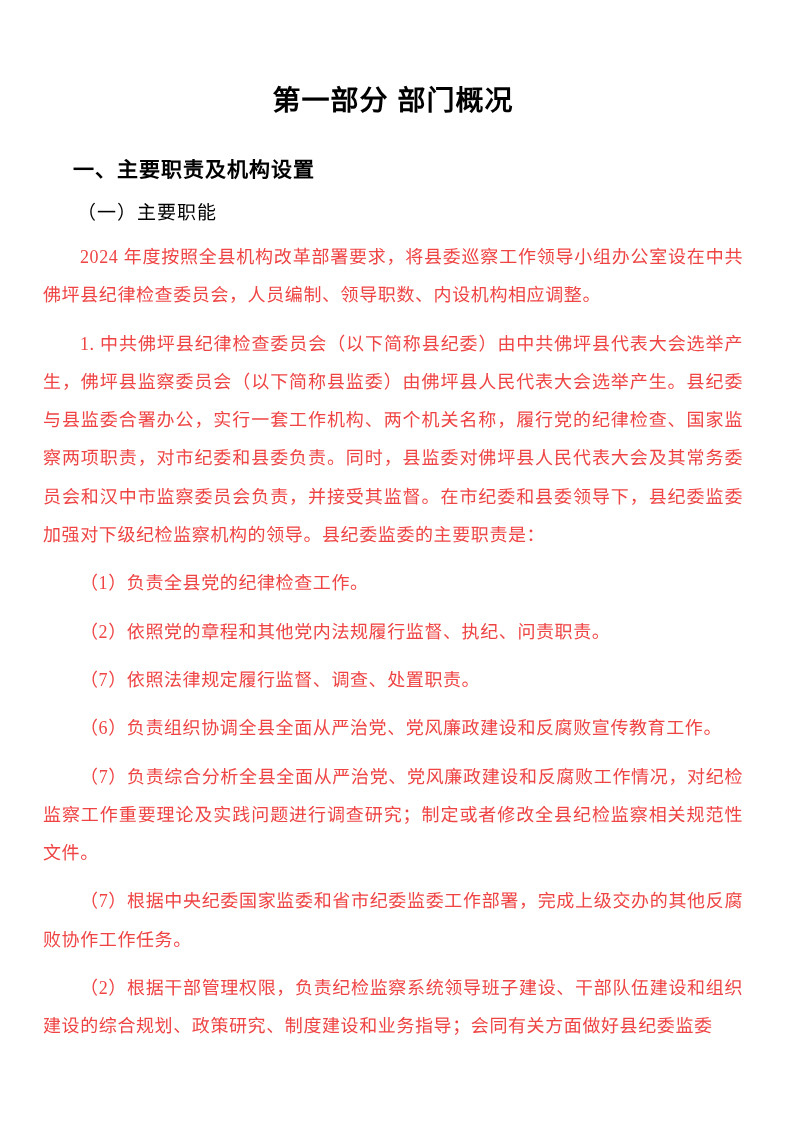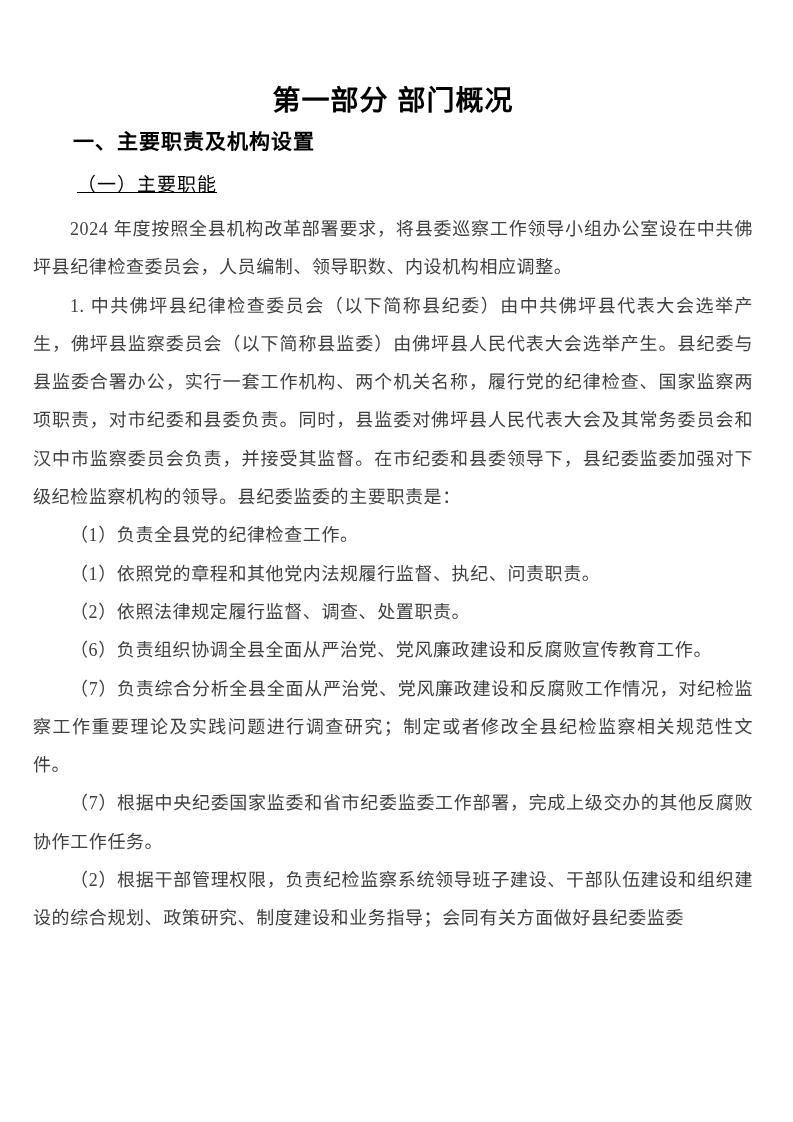--- a/index.html
+++ b/index.html
@@ -25,70 +25,69 @@
     margin: 0;
     font-family: "Liberation Sans", sans-serif;
     font-weight: 700;
     font-size: 28px;
     line-height: 34px;
     letter-spacing: 1px;
     text-align: center;
     color: #000000;
   }
   .section-heading {
-    margin: 12px 0 0 0;
+    margin: 40px 0 0 0;
     font-family: "Liberation Sans", sans-serif;
     font-weight: 700;
     font-size: 21px;
     line-height: 24px;
     text-indent: 40px;
     letter-spacing: 1px;
     color: #000000;
   }
   .subsection-heading {
     margin: 20px 0 0 0;
     font-family: "Liberation Serif", serif;
     font-weight: 400;
     font-size: 19px;
     line-height: 22px;
     text-indent: 44px;
     letter-spacing: 1px;
     color: #000000;
-    text-decoration: underline;
   }
   .body-text {
     margin-top: 14px;
   }
   .body-para {
-    margin: 0;
+    margin: 10px;
     font-family: "Liberation Serif", serif;
     font-size: 18px;
     line-height: 38.3px;
     letter-spacing: 0.6px;
     text-indent: 37px;
     text-align: justify;
-    color: #404040;
+    color: #ef4444;
   }
 </style>
 </head>
 <body>
 
 <div class="page">
 
   <h1 class="doc-title">第一部分 部门概况</h1>
 
   <h2 class="section-heading">一、主要职责及机构设置</h2>
 
   <h3 class="subsection-heading">（一）主要职能</h3>
 
   <div class="body-text">
     <p class="body-para">2024 年度按照全县机构改革部署要求，将县委巡察工作领导小组办公室设在中共佛坪县纪律检查委员会，人员编制、领导职数、内设机构相应调整。</p>
     <p class="body-para">1. 中共佛坪县纪律检查委员会（以下简称县纪委）由中共佛坪县代表大会选举产生，佛坪县监察委员会（以下简称县监委）由佛坪县人民代表大会选举产生。县纪委与县监委合署办公，实行一套工作机构、两个机关名称，履行党的纪律检查、国家监察两项职责，对市纪委和县委负责。同时，县监委对佛坪县人民代表大会及其常务委员会和汉中市监察委员会负责，并接受其监督。在市纪委和县委领导下，县纪委监委加强对下级纪检监察机构的领导。县纪委监委的主要职责是：</p>
     <p class="body-para">（1）负责全县党的纪律检查工作。</p>
-    <p class="body-para">（1）依照党的章程和其他党内法规履行监督、执纪、问责职责。</p>
-    <p class="body-para">（2）依照法律规定履行监督、调查、处置职责。</p>
+    <p class="body-para">（2）依照党的章程和其他党内法规履行监督、执纪、问责职责。</p>
+    <p class="body-para">（7）依照法律规定履行监督、调查、处置职责。</p>
     <p class="body-para">（6）负责组织协调全县全面从严治党、党风廉政建设和反腐败宣传教育工作。</p>
     <p class="body-para">（7）负责综合分析全县全面从严治党、党风廉政建设和反腐败工作情况，对纪检监察工作重要理论及实践问题进行调查研究；制定或者修改全县纪检监察相关规范性文件。</p>
     <p class="body-para">（7）根据中央纪委国家监委和省市纪委监委工作部署，完成上级交办的其他反腐败协作工作任务。</p>
     <p class="body-para">（2）根据干部管理权限，负责纪检监察系统领导班子建设、干部队伍建设和组织建设的综合规划、政策研究、制度建设和业务指导；会同有关方面做好县纪委监委</p>
   </div>
 
 </div>
 
 </body></html>

